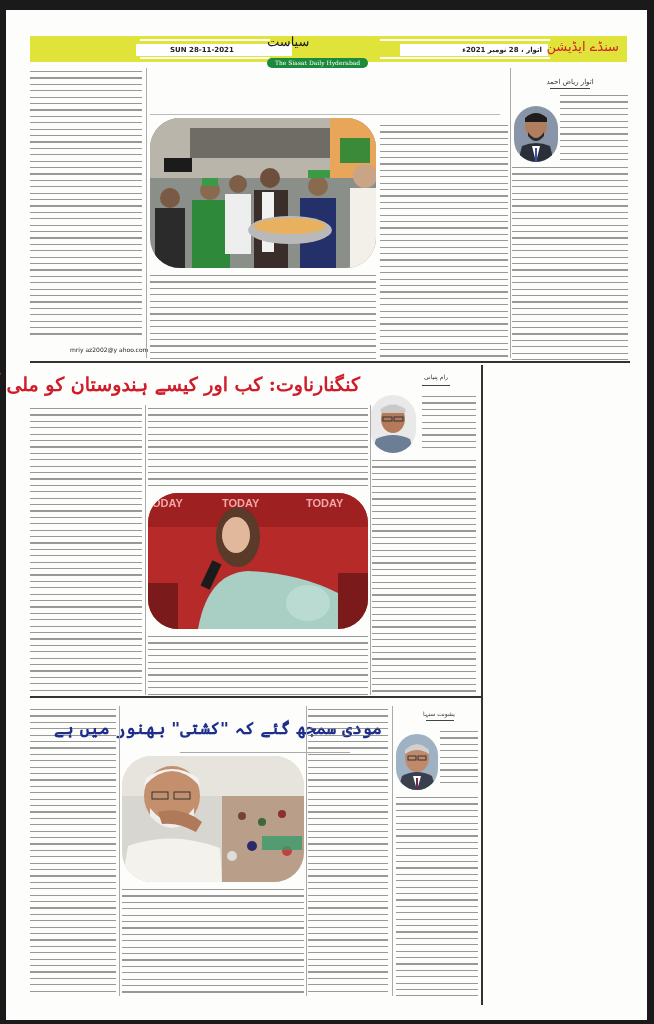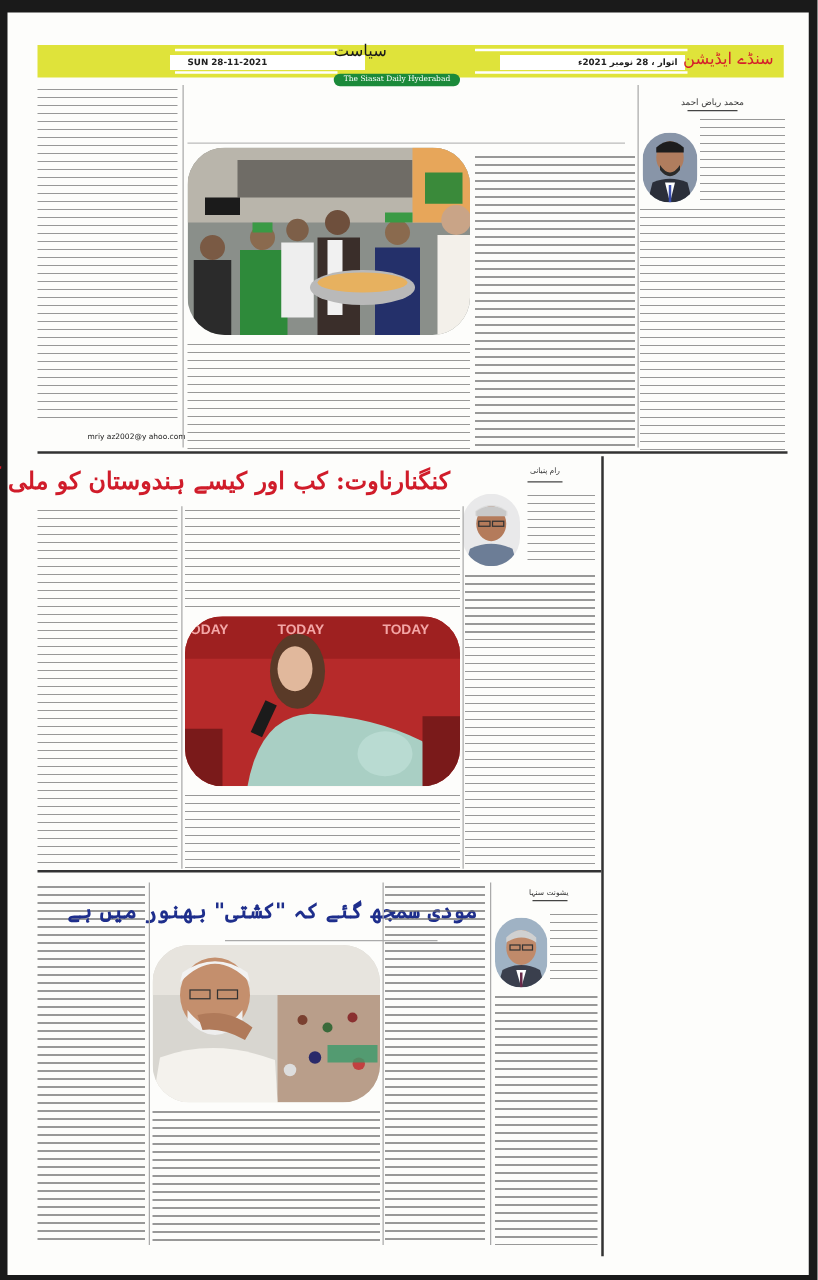--- a/index.html
+++ b/index.html
@@ -4,21 +4,21 @@
 <style>
   html, body { margin:0; padding:0; }
   body { width:654px; height:1024px; background:#1a1a1a; position:relative; overflow:hidden;
          font-family:"DejaVu Sans", sans-serif; }
   .page { position:absolute; left:6px; top:10px; width:641px; height:1010px; background:#fdfdfb; }
   .abs { position:absolute; }
   
   .masthead { left:24px; top:26px; width:597px; height:26px; background:#dfe33a; }
   .mast-stripe { position:absolute; background:#fff; height:2px; }
   .mast-date-en { position:absolute; left:106px; top:8px; width:156px; height:12px; background:#fff;
-                  font-size:7px; font-weight:bold; color:#222; line-height:12px; padding-left:14px; box-sizing:border-box; }
+                  font-size:7px; font-weight:bold; color:#222; line-height:12px; padding-left:34px; box-sizing:border-box; }
   .mast-date-ur { position:absolute; left:370px; top:8px; width:148px; height:12px; background:#fff;
                   font-size:7px; font-weight:bold; color:#222; line-height:12px; text-align:right; padding-right:6px; box-sizing:border-box; direction:rtl;}
   .mast-logo { position:absolute; left:237px; top:-2px; width:110px; height:30px; text-align:left; }
   .logo-ur { font-family:"DejaVu Serif", serif; font-size:13px; color:#1a1a1a; line-height:16px; }
   .logo-en { display:inline-block; background:#1b8a3a; color:#fff; font-family:"DejaVu Serif", serif; font-size:6px;
              padding:1px 8px; border-radius:6px; line-height:8px; }
   .edition { position:absolute; right:8px; top:3px; font-size:13px; color:#d4202a; font-weight:normal; direction:rtl; }
   
   .hl-red { color:#d01c2a; font-family:"DejaVu Serif", serif; font-weight:bold; direction:rtl; text-align:center; white-space:nowrap; }
   .hl-blue { color:#1e2e8c; font-family:"DejaVu Serif", serif; font-weight:bold; direction:rtl; text-align:center; white-space:nowrap; }
@@ -86,21 +86,21 @@
         <rect x="14" y="40" width="28" height="14" fill="#1b1b1b"></rect>
 
         <ellipse cx="140" cy="112" rx="42" ry="14" fill="#b9b9b9"></ellipse>
         <ellipse cx="140" cy="108" rx="36" ry="8" fill="#e7b15f"></ellipse>
       </svg>
     </div>
 
     <div class="abs txt" style="left:350px;top:58px;width:128px;height:240px;"></div>
     <div class="abs txt" style="left:120px;top:208px;width:226px;height:90px;"></div>
 
-    <div class="abs byline" style="left:482px;top:14px;width:116px;font-size:7px;">محمد ریاض احمد</div>
+    <div class="abs byline" style="left:482px;top:14px;width:116px;font-size:7px;">اتوار ریاض احمد</div>
     <div class="abs hline" style="left:520px;top:24px;width:40px;"></div>
     <div class="abs photo" style="left:484px;top:42px;width:44px;height:56px;">
       <svg width="44" height="56" viewBox="0 0 44 56">
         <rect width="44" height="56" fill="#8895a8"></rect>
         <ellipse cx="22" cy="20" rx="11" ry="13" fill="#b07d5e"></ellipse>
         <path d="M11 12 Q22 2 33 12 L33 16 L11 16Z" fill="#1d1d1d"></path>
         <path d="M14 26 Q22 38 30 26 L30 30 Q22 40 14 30Z" fill="#2a2a2a"></path>
         <path d="M4 56 L8 40 Q22 34 36 40 L40 56Z" fill="#2b2f3a"></path>
         <path d="M18 40 L22 56 L26 40Z" fill="#fff"></path>
         <rect x="21" y="42" width="2" height="14" fill="#3b4fb0"></rect>

